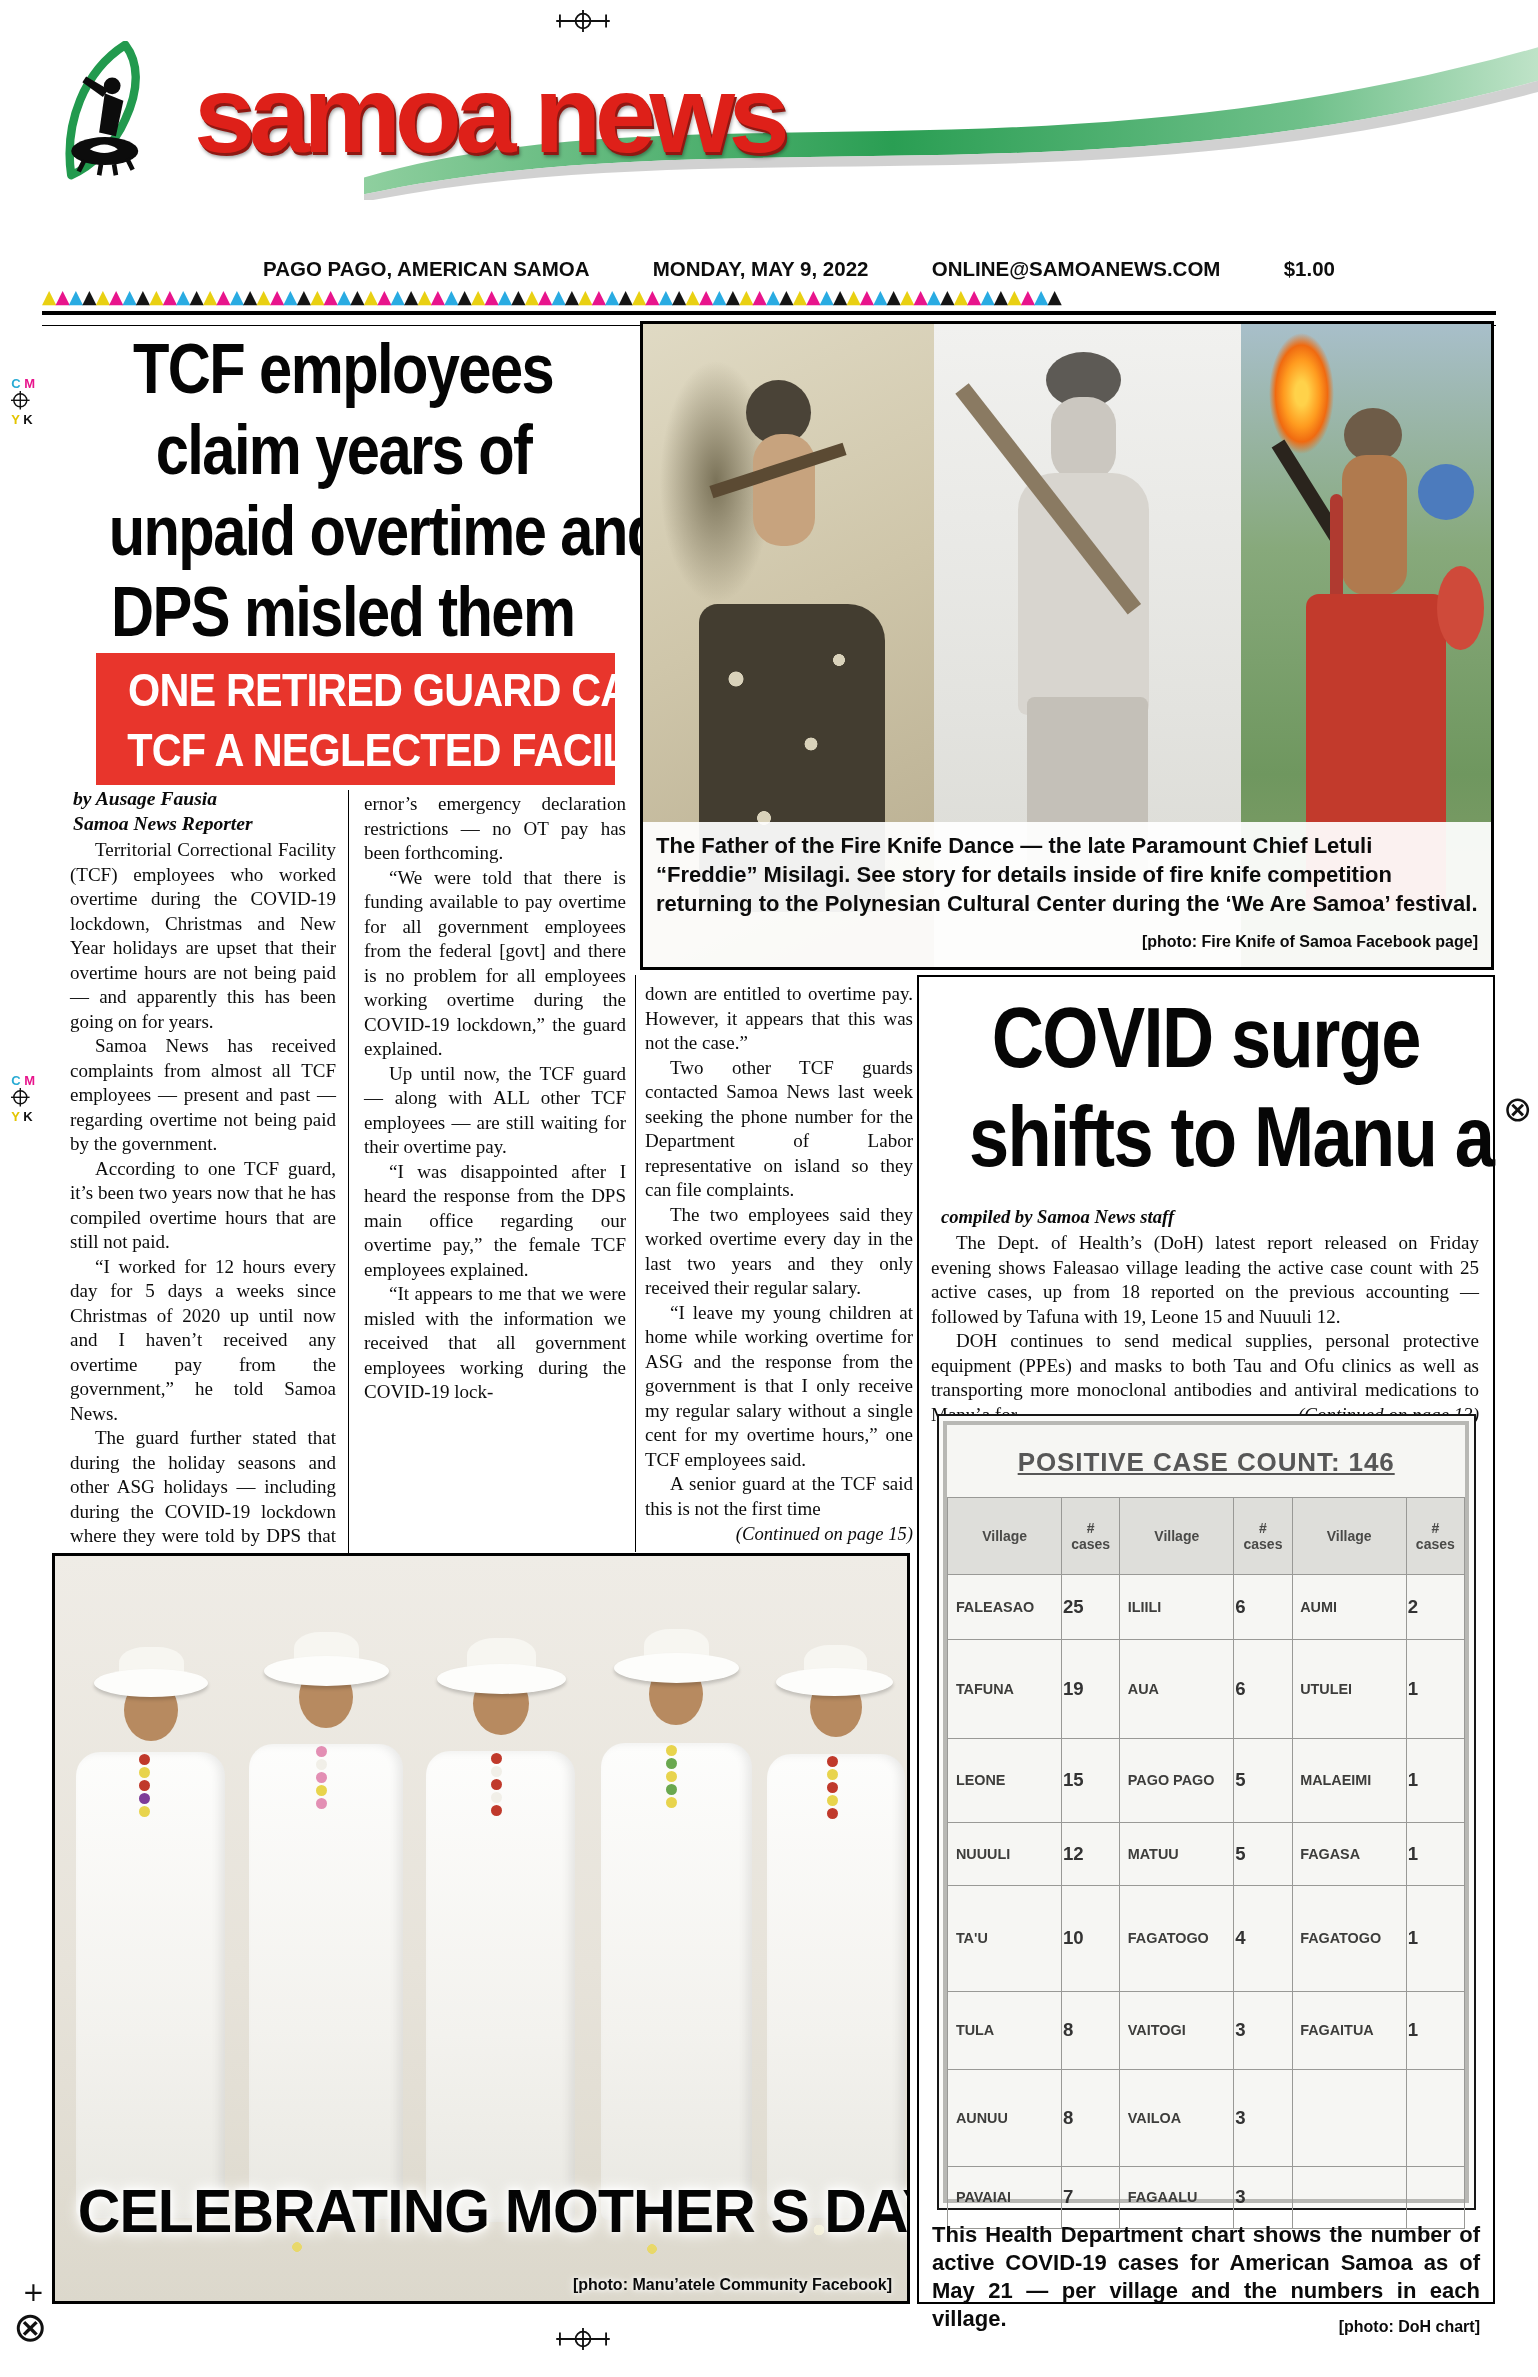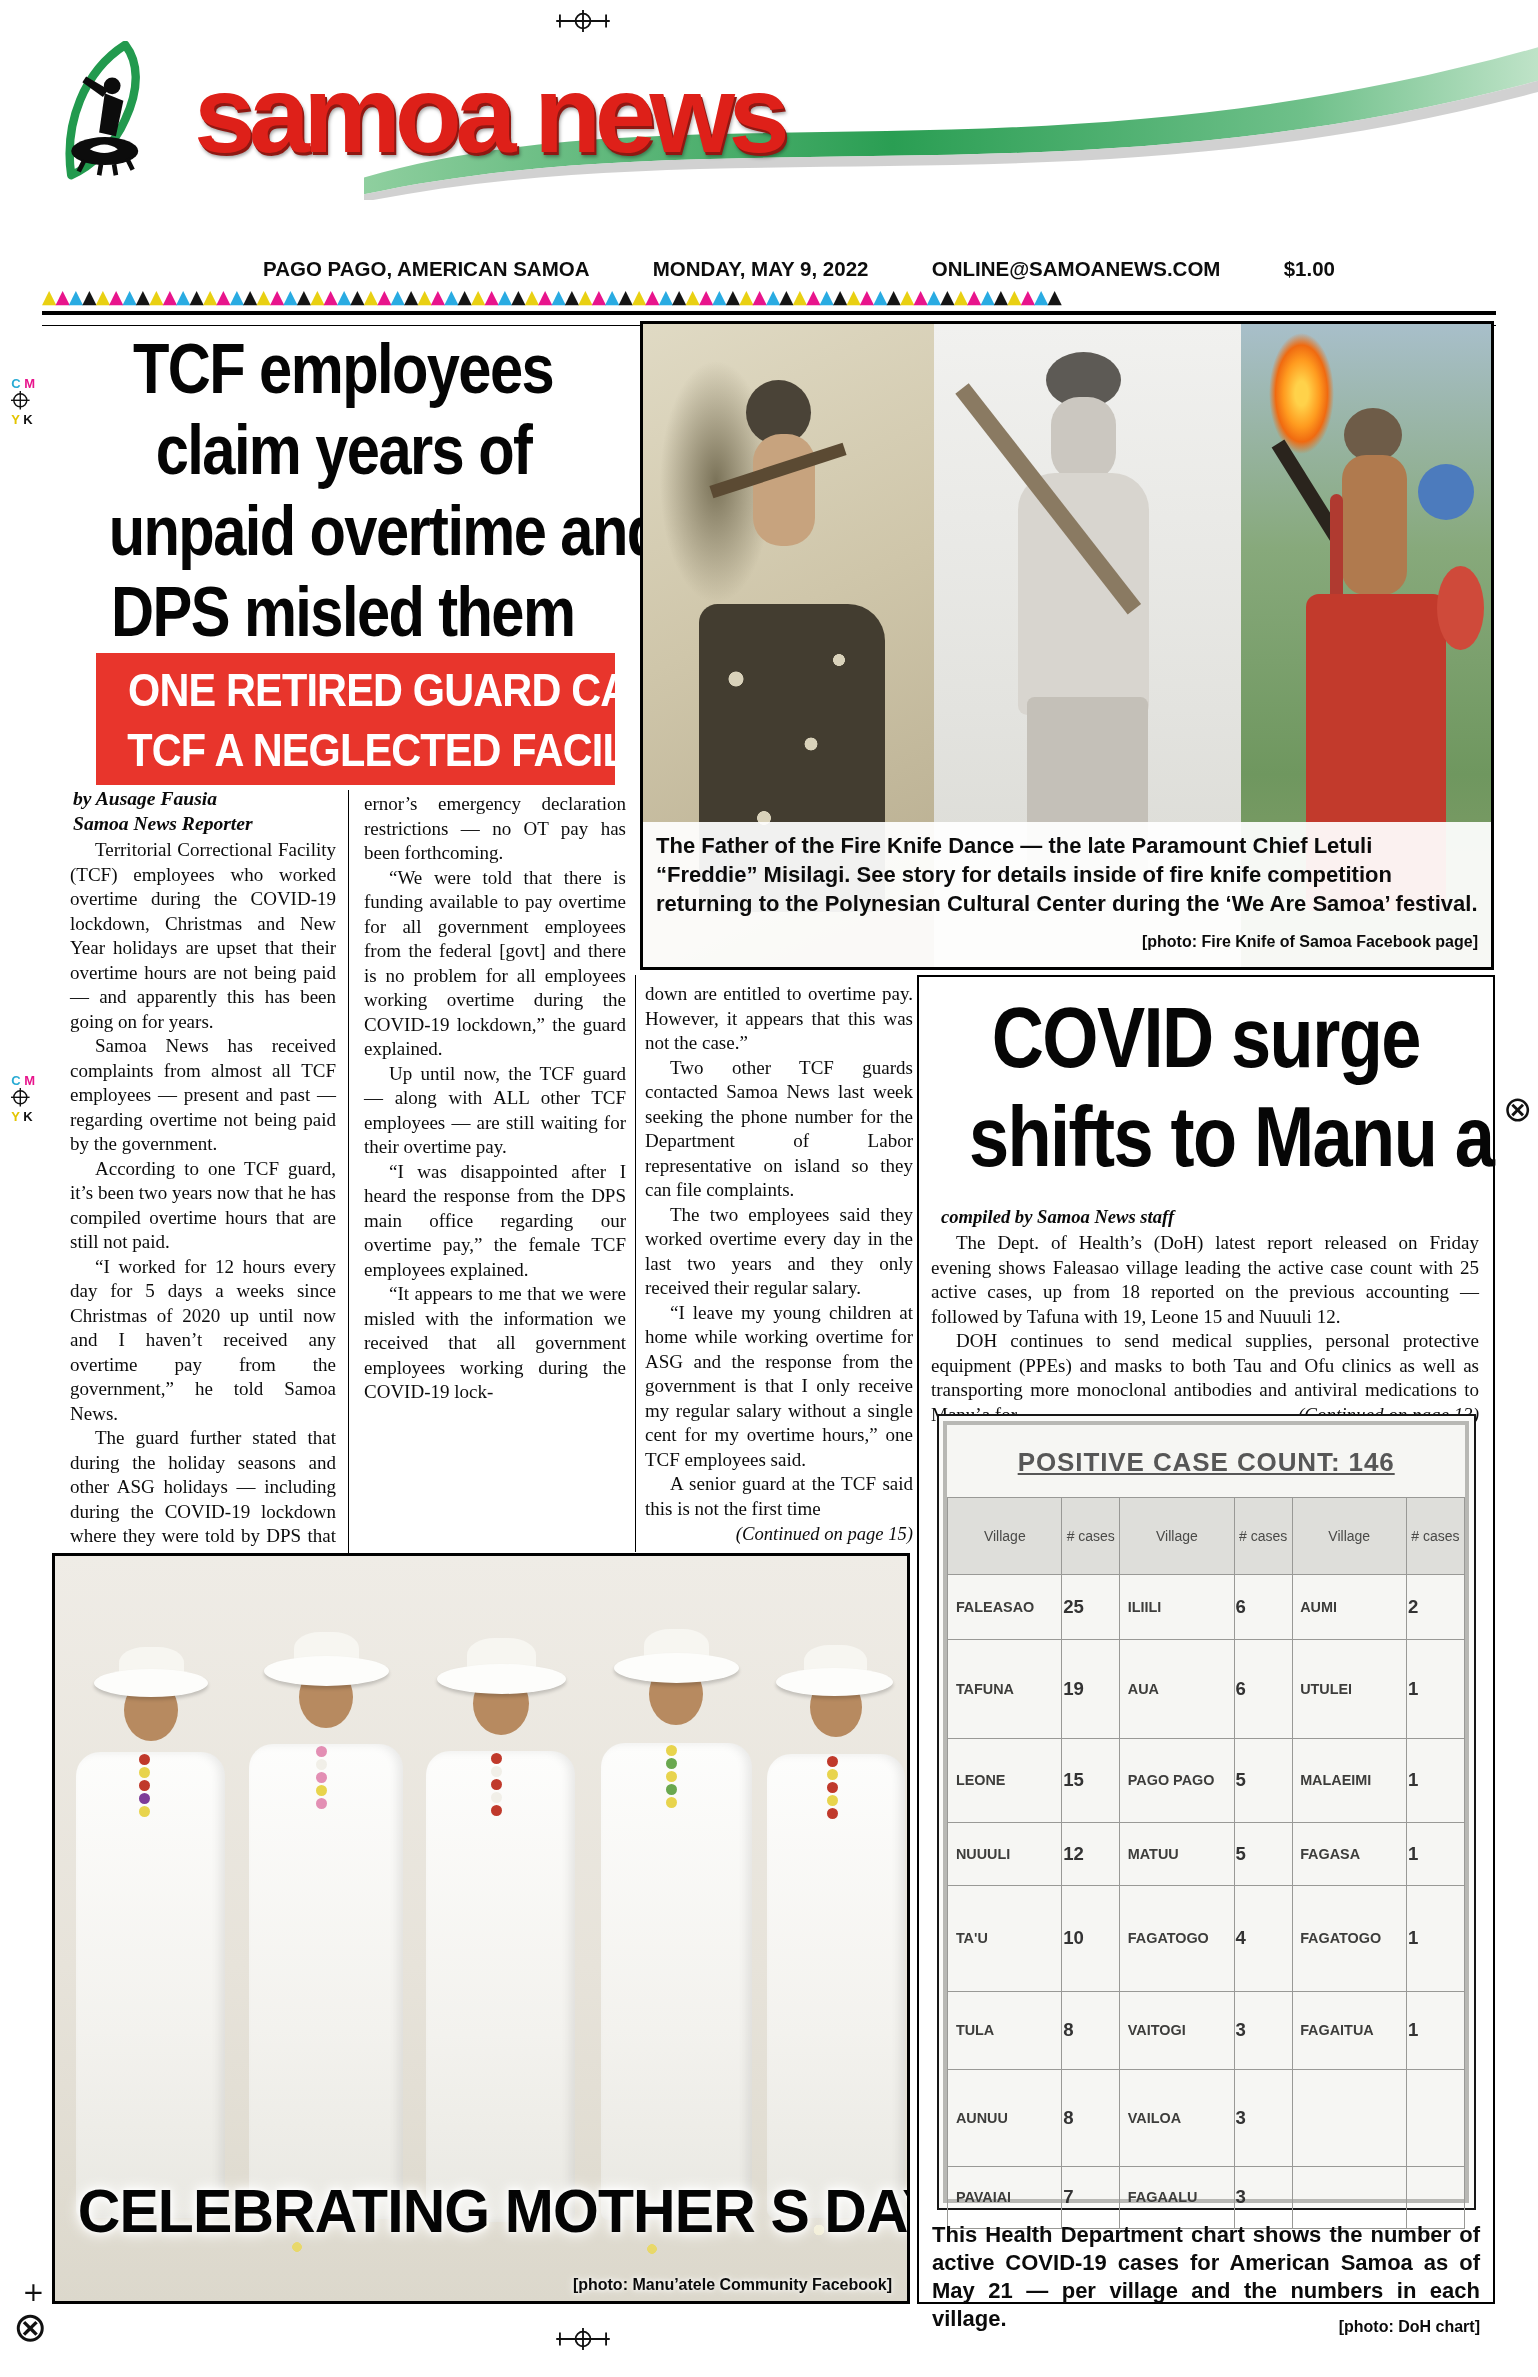--- a/index.html
+++ b/index.html
@@ -61,21 +61,21 @@
     font-weight:700;font-style:italic;font-size:18.6px;color:#0a0a0a;}
   #covid-body{position:absolute;left:12px;top:254px;width:548px;}
   
   #chart{position:absolute;left:17.7px;top:437px;width:539px;height:796px;border:2.8px solid #161616;
     box-sizing:border-box;background:#fbfbf9;padding:4.7px;}
   #chart-inner{width:100%;height:100%;border:4.7px solid #b8b8b4;box-sizing:border-box;background:#f6f6f3;}
   #chart-title{margin-top:22.4px;text-align:center;font-family:"Liberation Sans",sans-serif;
     font-weight:700;font-size:26px;letter-spacing:0.9px;color:#575757;text-decoration:underline;}
   #case-table{margin:18.6px auto 0;border-collapse:collapse;}
   #case-table th,#case-table td{border:1.9px solid #999996;}
-  #case-table th{background:#dededa;font-family:"Liberation Sans",sans-serif;font-weight:400;
+  #case-table th{background:#dededa;font-family:"Liberation Sans",sans-serif;font-weight:700;
     font-size:14px;color:#4a4a48;width:52px;padding:0 3.7px;height:76px;}
   #case-table th.vill{width:110px;}
   #case-table td.village{font-family:"Liberation Sans",sans-serif;font-weight:700;font-size:14.4px;
     color:#3d3d3b;padding-left:7.5px;}
   #case-table td.num{font-family:"Liberation Sans",sans-serif;font-weight:700;font-size:18.6px;
     color:#333;text-align:left;}
   #case-table tbody tr:nth-child(1){height:65px;}
   #case-table tbody tr:nth-child(2){height:99px;}
   #case-table tbody tr:nth-child(3){height:84px;}
   #case-table tbody tr:nth-child(4){height:63px;}

